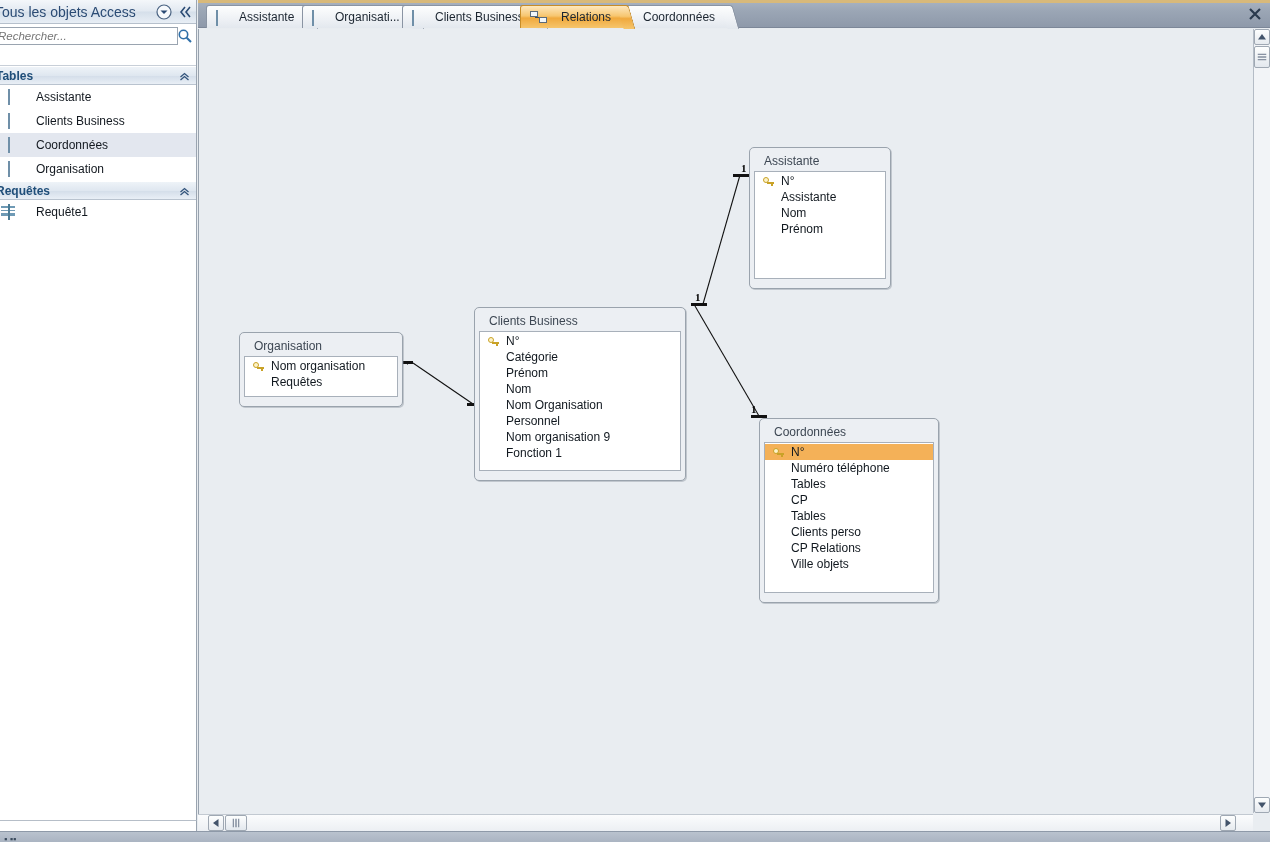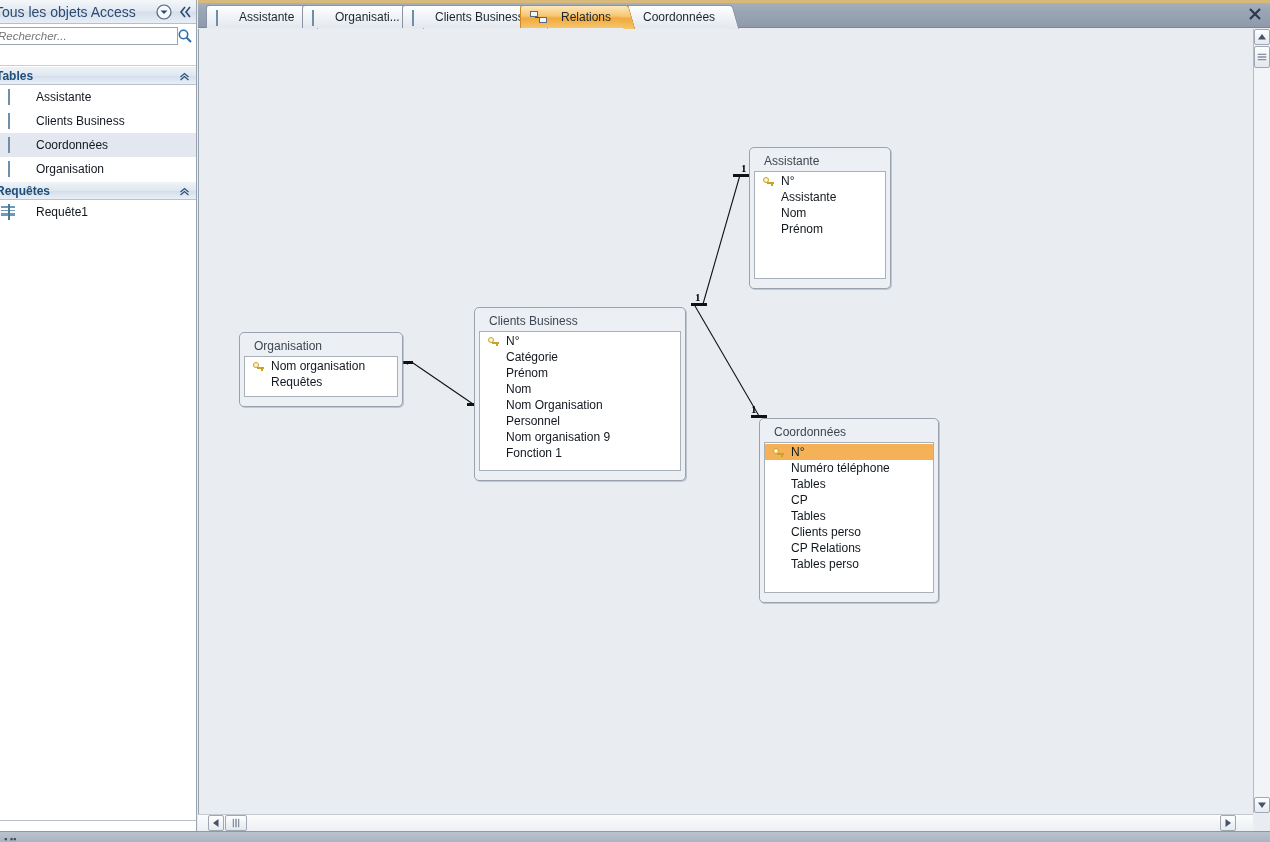--- a/index.html
+++ b/index.html
@@ -607,21 +607,21 @@
           <div class="relfield">
               <span class="keyslot"></span>
               <span class="fname">Clients perso</span>
             </div>
           <div class="relfield">
               <span class="keyslot"></span>
               <span class="fname">CP Relations</span>
             </div>
           <div class="relfield">
               <span class="keyslot"></span>
-              <span class="fname">Tables perso</span>
+              <span class="fname">Ville objets</span>
             </div>
         </div>
       </div>
 
     </div>
   </div>
 
   <div class="sbar" id="vsbar">
     <div class="sb-btn" style="left:0; top:0;">
       <svg class="arrow" width="9" height="7" viewBox="0 0 9 7">

